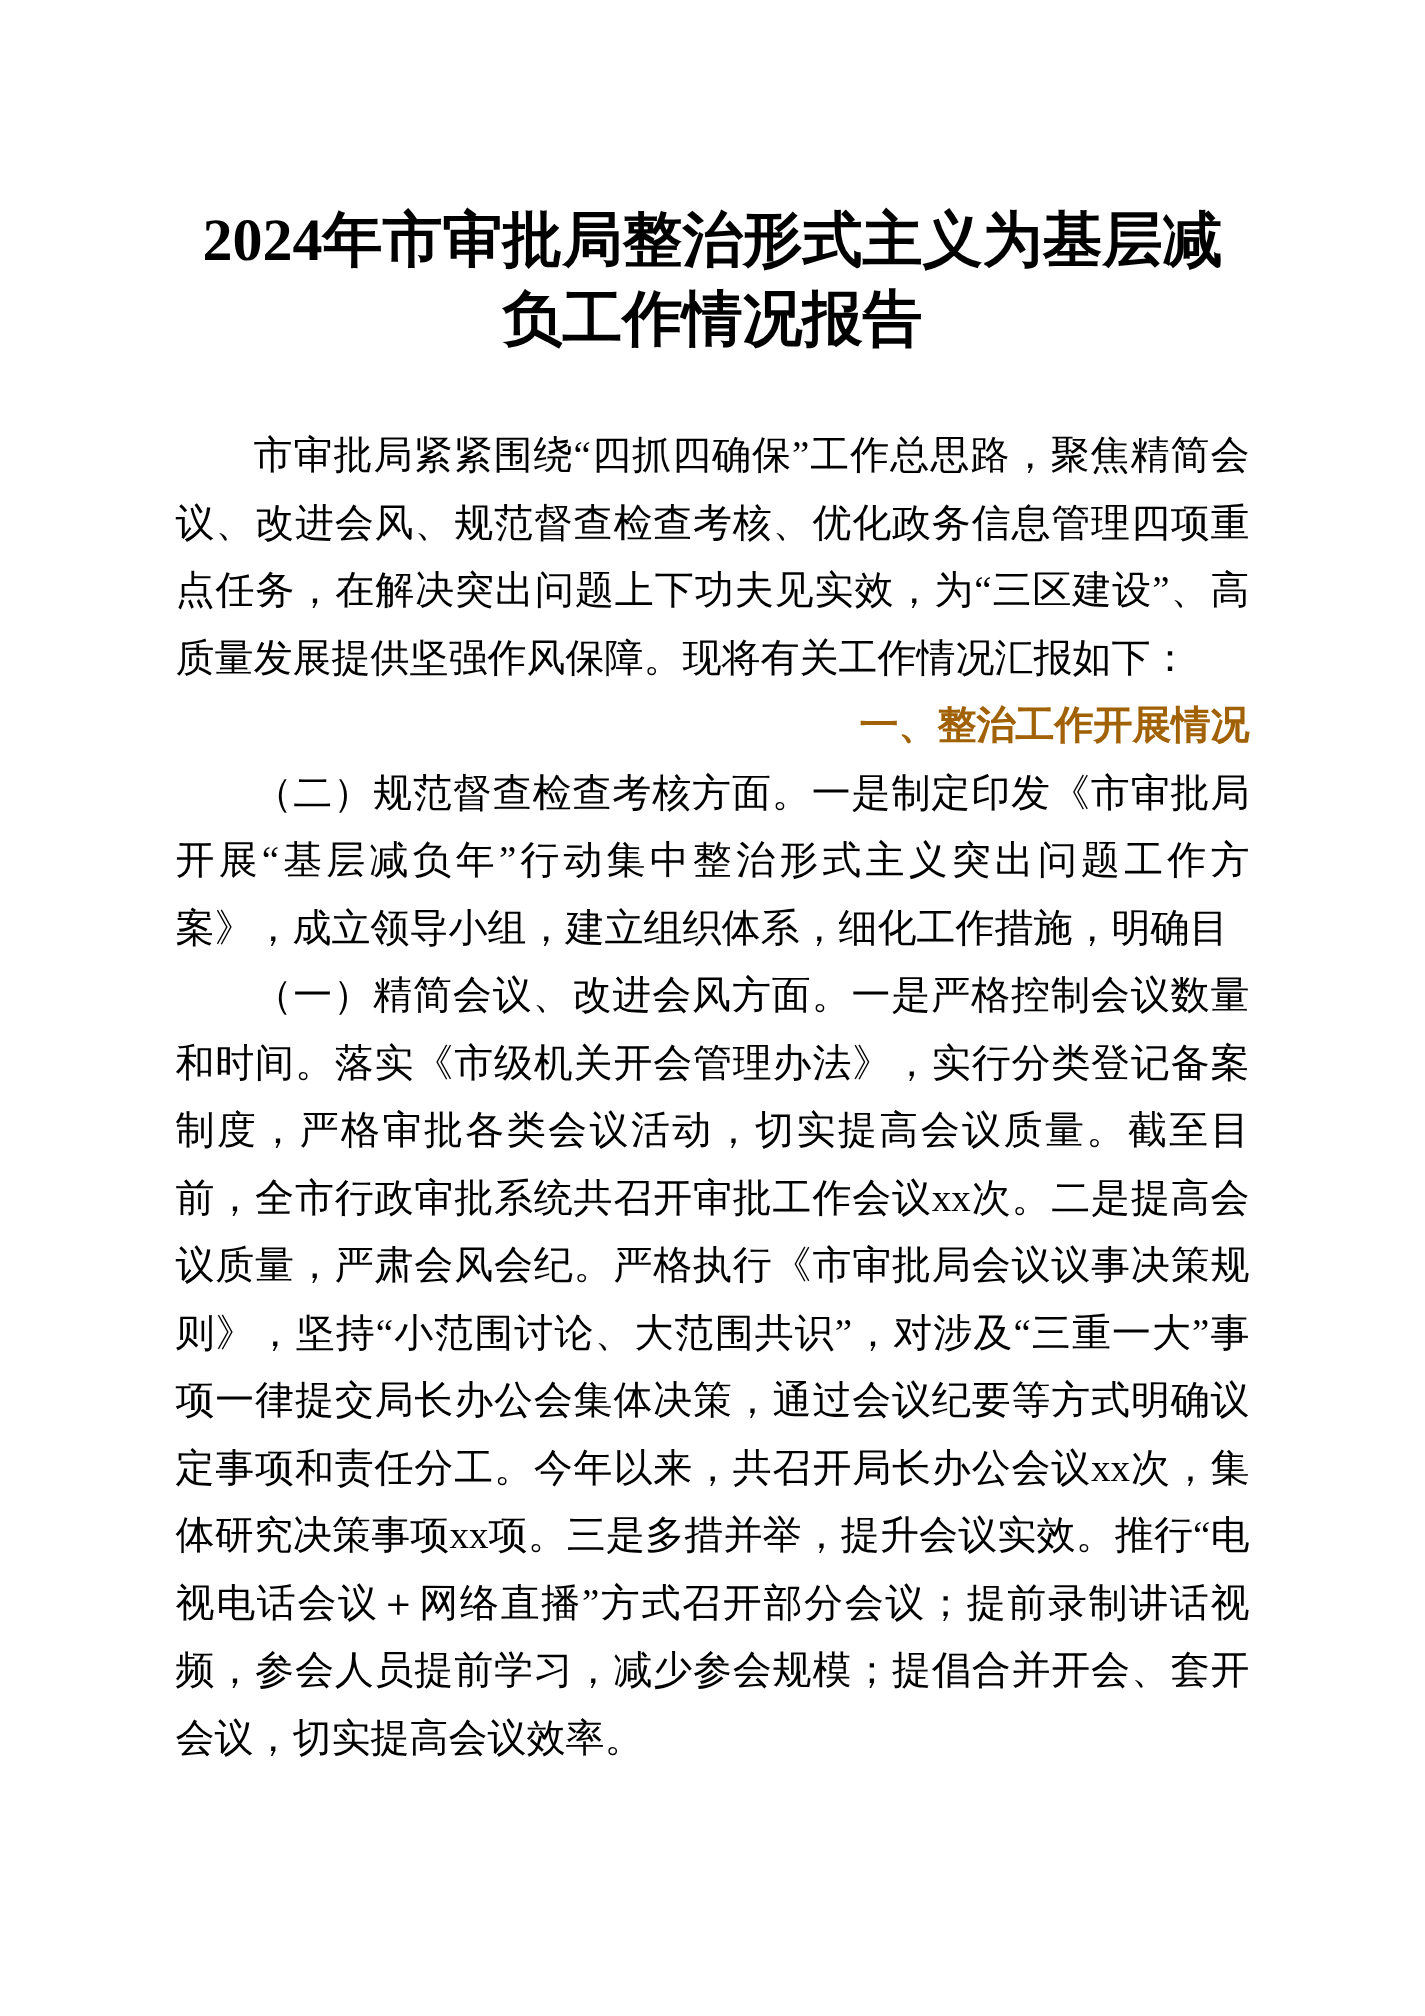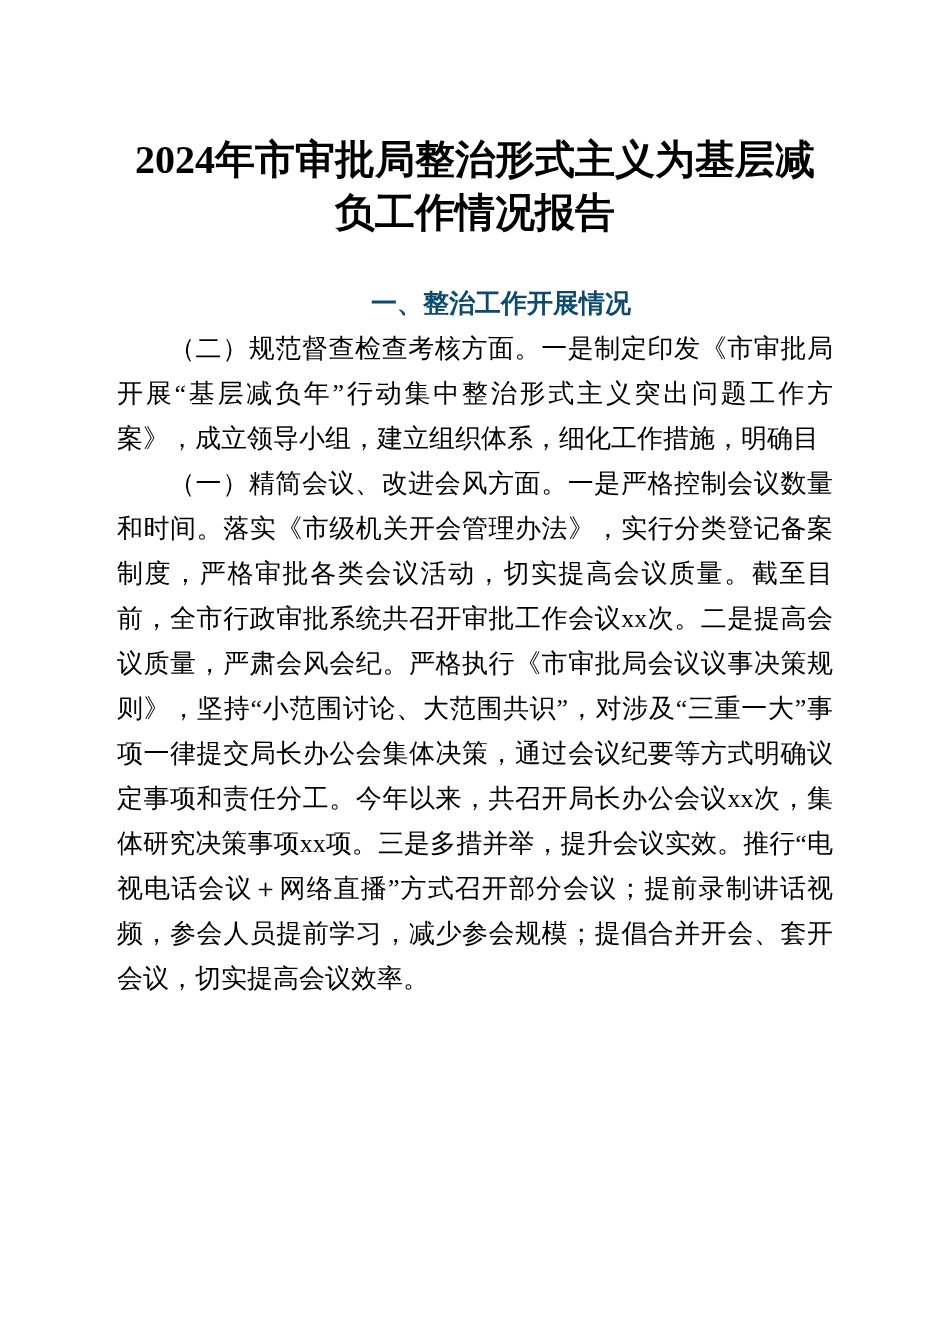--- a/index.html
+++ b/index.html
@@ -38,33 +38,34 @@
     text-align: justify;
     text-indent: 2em;
     color: #000000;
   }
   .section-heading {
     font-family: "Liberation Sans", "DejaVu Sans", sans-serif;
     font-weight: bold;
     font-size: 26px;
     line-height: 45px;
     text-indent: 2em;
-    text-align: center;
-    color: #0c4a6e;
+    text-align: right;
+    color: #a16207;
   }
 </style>
 </head>
 <body>
 
 <div class="page">
 
   <h1 class="doc-title">2024年市审批局整治形式主义为基层减负工作情况报告</h1>
 
   <div class="doc-body">
 
+    <p class="body-para">市审批局紧紧围绕“四抓四确保”工作总思路，聚焦精简会议、改进会风、规范督查检查考核、优化政务信息管理四项重点任务，在解决突出问题上下功夫见实效，为“三区建设”、高质量发展提供坚强作风保障。现将有关工作情况汇报如下：</p>
 
     <h2 class="section-heading">一、整治工作开展情况</h2>
 
     <p class="body-para">（二）规范督查检查考核方面。一是制定印发《市审批局开展“基层减负年”行动集中整治形式主义突出问题工作方案》，成立领导小组，建立组织体系，细化工作措施，明确目</p>
 
     <p class="body-para">（一）精简会议、改进会风方面。一是严格控制会议数量和时间。落实《市级机关开会管理办法》，实行分类登记备案制度，严格审批各类会议活动，切实提高会议质量。截至目前，全市行政审批系统共召开审批工作会议xx次。二是提高会议质量，严肃会风会纪。严格执行《市审批局会议议事决策规则》，坚持“小范围讨论、大范围共识”，对涉及“三重一大”事项一律提交局长办公会集体决策，通过会议纪要等方式明确议定事项和责任分工。今年以来，共召开局长办公会议xx次，集体研究决策事项xx项。三是多措并举，提升会议实效。推行“电视电话会议＋网络直播”方式召开部分会议；提前录制讲话视频，参会人员提前学习，减少参会规模；提倡合并开会、套开会议，切实提高会议效率。</p>
 
   </div>
 
 </div>

